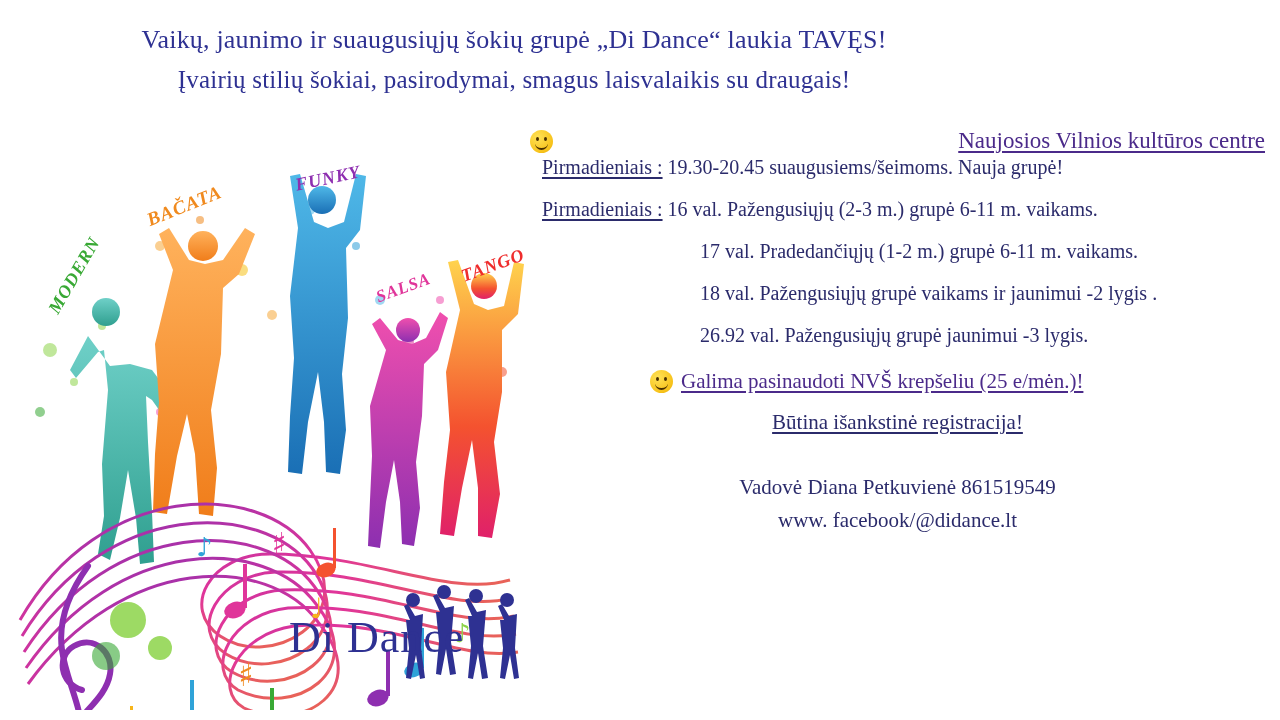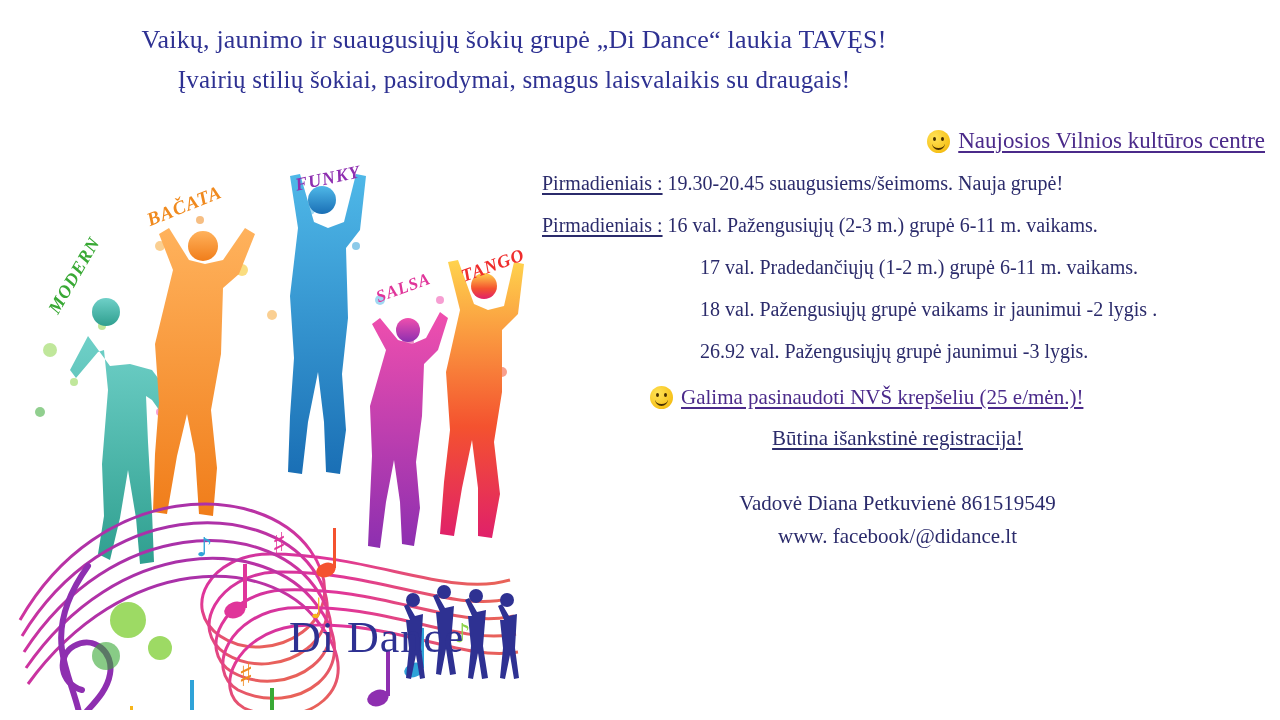--- a/index.html
+++ b/index.html
@@ -46,24 +46,23 @@
   
   .content {
     position: absolute;
     left: 520px;
     top: 128px;
     width: 745px;
   }
   .venue {
     display: flex;
     align-items: center;
-    justify-content: flex-end;
+    justify-content: space-between;
     gap: 8px;
     margin-left: 10px;
-    margin-bottom: 16px;
   }
   .venue-text {
     font-size: 23px;
     color: #4b2a8a;
     text-decoration: underline;
     text-underline-offset: 3px;
   }
   .smiley {
     width: 23px;
     height: 23px;

